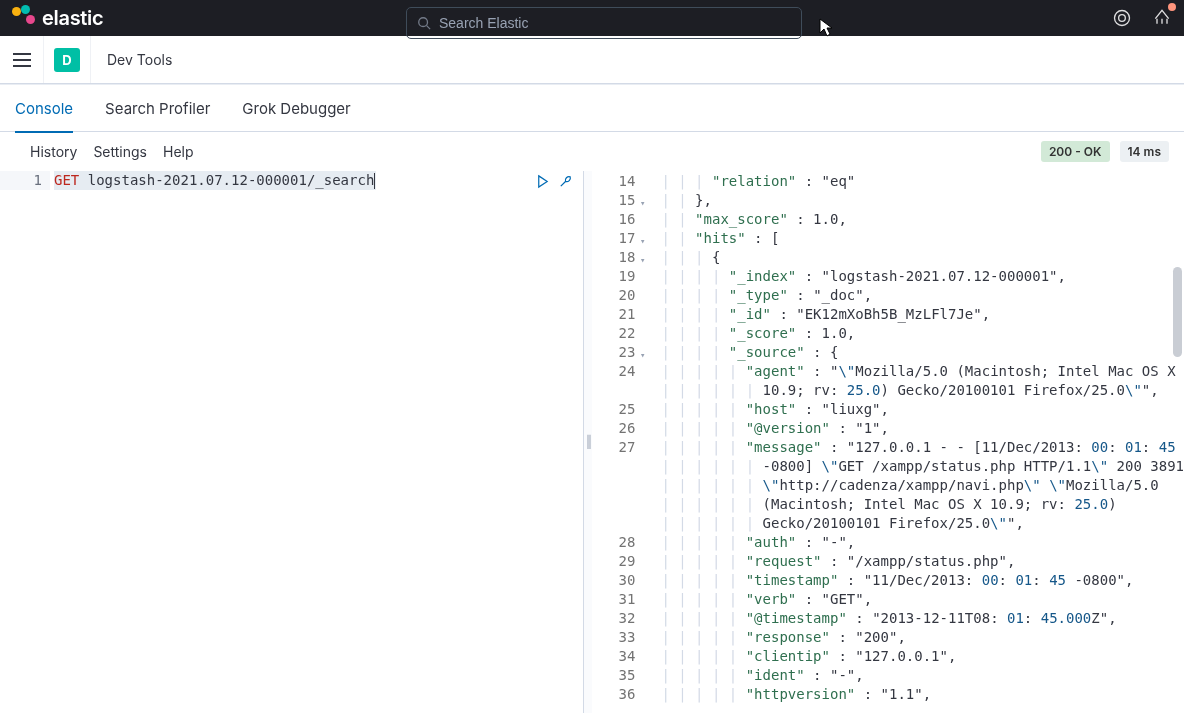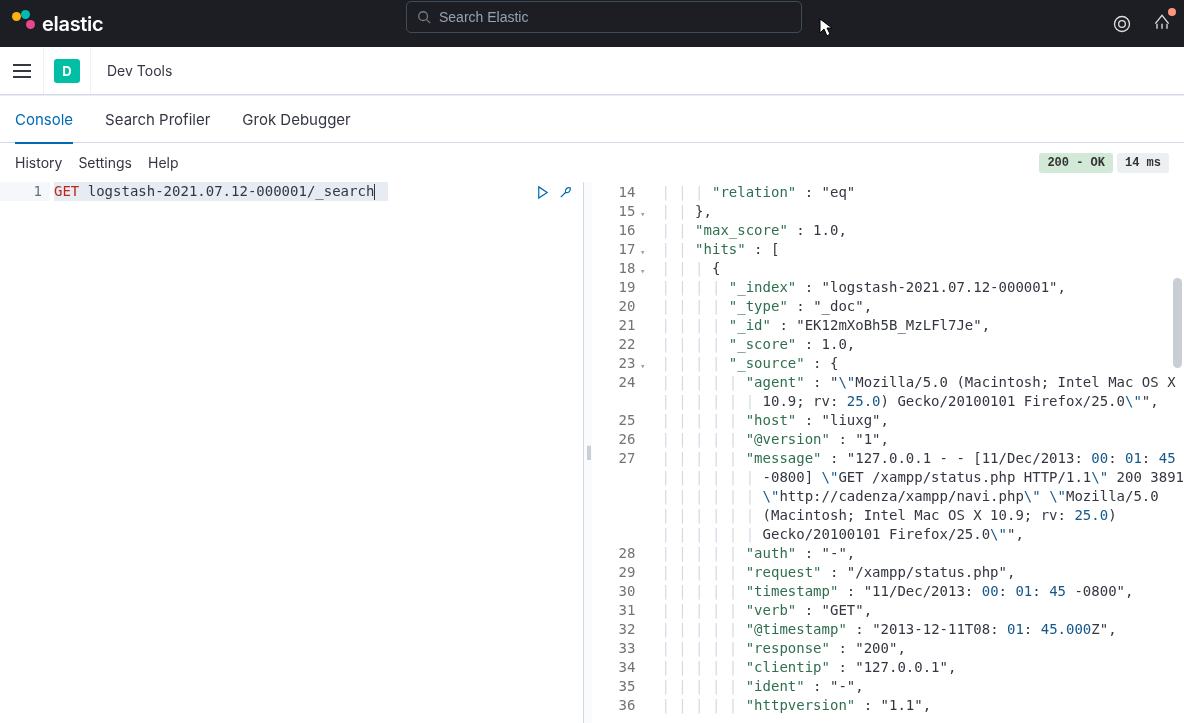--- a/index.html
+++ b/index.html
@@ -1,28 +1,28 @@
 <!DOCTYPE html>
 <html><head>
 <meta charset="utf-8">
 <style>
 * { box-sizing: border-box; margin: 0; padding: 0; }
 body { font-family: Inter, "Helvetica Neue", Arial, sans-serif; font-size: 14px; color: #343741; background: #fff; width:1184px; height:723px; overflow:hidden; position:relative; }
 
 
-.top-header { height:47px; background:#1d1e24; display:flex; align-items:center; position:relative; color:#fff; }
+.top-header { height:36px; background:#1d1e24; display:flex; align-items:center; position:relative; color:#fff; }
 .logo-cluster { display:flex; align-items:center; gap:6px; margin-left:12px; }
 .logo-dots { margin-top:-3px; width:24px; height:24px; position:relative; }
 .logo-dots span { position:absolute; width:9px; height:9px; border-radius:50%; }
 .d1{background:#f9b110; left:0; top:2px;}
 .d2{background:#02bcb1; left:9px; top:0;}
 .d3{background:#e7478c; left:14px; top:10px;}
 .logo-text { font-size:20px; font-weight:600; letter-spacing:-0.3px; font-family: Inter, Arial, sans-serif; }
 
-.search-wrap { position:absolute; left:406px; top:1px; width:396px; height:32px; border:1px solid #3f4c5a; border-radius:5px; display:flex; align-items:center; padding:0 10px; }
+.search-wrap { position:absolute; left:406px; top:7px; width:396px; height:32px; border:1px solid #3f4c5a; border-radius:5px; display:flex; align-items:center; padding:0 10px; }
 .search-icon { width:14px; height:14px; margin-right:8px; opacity:.7; }
 .search-input { background:transparent; border:none; outline:none; color:#98a2b3; font-size:14px; flex:1; }
 .search-input::placeholder { color:#98a2b3; }
 
 .header-icons { position:absolute; right:12px; display:flex; gap:20px; align-items:center; }
 .hicon { width:20px; height:20px; opacity:.85; color:#fff; }
 .badge-dot-parent { position:relative; }
 .badge-dot { position:absolute; top:-4px; right:-4px; width:8px; height:8px; background:#ff957d; border-radius:50%; }
 
 
@@ -34,34 +34,34 @@
 
 
 .tab-bar { height:47px; border-bottom:1px solid #d3dae6; display:flex; align-items:center; gap:32px; padding-left:15px; }
 .tab { height:47px; display:flex; align-items:center; color:#343741; cursor:pointer; font-size:15px; position:relative; }
 .tab.active { color:#006bb4;text-align:right; }
 .tab.active::after { content:""; position:absolute; left:0; right:0; bottom:-1px; height:2px; background:#006bb4; }
 .beta { border:1px solid #98a2b3; border-radius:12px; padding:2px 8px; font-size:11px; font-weight:700; letter-spacing:.4px; color:#69707d; margin-left:8px; }
 
 
 .toolbar { height:39px; display:flex; align-items:center; padding:0 15px; justify-content:space-between; }
-.tool-links { display:flex; gap:16px; }
+.tool-links { display:flex; gap:16px;margin-left:15px; }
 .tool-links span { color:#343741; cursor:pointer; }
-.status-group { display:flex; gap:4px;font-family:Liberation Mono, monospace; }
+.status-group { display:flex; gap:10px; }
 .status-pill, .time-pill { background:#e6f1ea; border-radius:3px; padding:3px 8px; font-size:12px; font-weight:600; color:#333; }
 .status-pill { background:#d2e9d7; }
 .time-pill { background:#ecf0f3; }
 
 
 .editor-area { display:flex; height:calc(723px - 47px - 48px - 47px - 39px); }
 .left-pane { width:584px; position:relative; border-right:1px solid #d3dae6; }
 .gutter-l { width:50px; background:#f5f7fa; font-family: Menlo, Consolas, monospace; font-size:14px; text-align:right; padding:0 8px; color:#69707d; line-height:19px; }
 .code-l { flex:1; font-family: Menlo, Consolas, monospace; font-size:14px; line-height:19px; padding-left:4px; position:relative; }
 .left-row { display:flex; }
-.line1 { background:#e6ecf2; height:19px; display:inline-block; padding-right:13px; }
+.line1 { background:#e6ecf2; height:19px; display:inline-block; padding-right:1px; }
 .method { color:#bd271e; }
 .url { color:#343741; }
 .run-icons { position:absolute; right:10px; top:3px; display:flex; gap:8px; }
 .run-icons svg { width:15px; height:15px; color:#006bb4; cursor:pointer; }
 
 .splitter { width:8px; background:#fafbfd; position:relative; cursor:col-resize; display:flex; align-items:center; justify-content:center; }
 .splitter .grip { color:#98a2b3; font-size:12px; letter-spacing:-2px; line-height:4px; writing-mode:horizontal-tb; }
 
 .right-pane { flex:1; display:flex; font-family: Menlo, Consolas, monospace; font-size:14px; line-height:19px; overflow:hidden; position:relative; }
 .gutter-r { width:54px; text-align:right; padding:1px 8px 0 0; color:#737373; background:#fff; border-right:0; }

